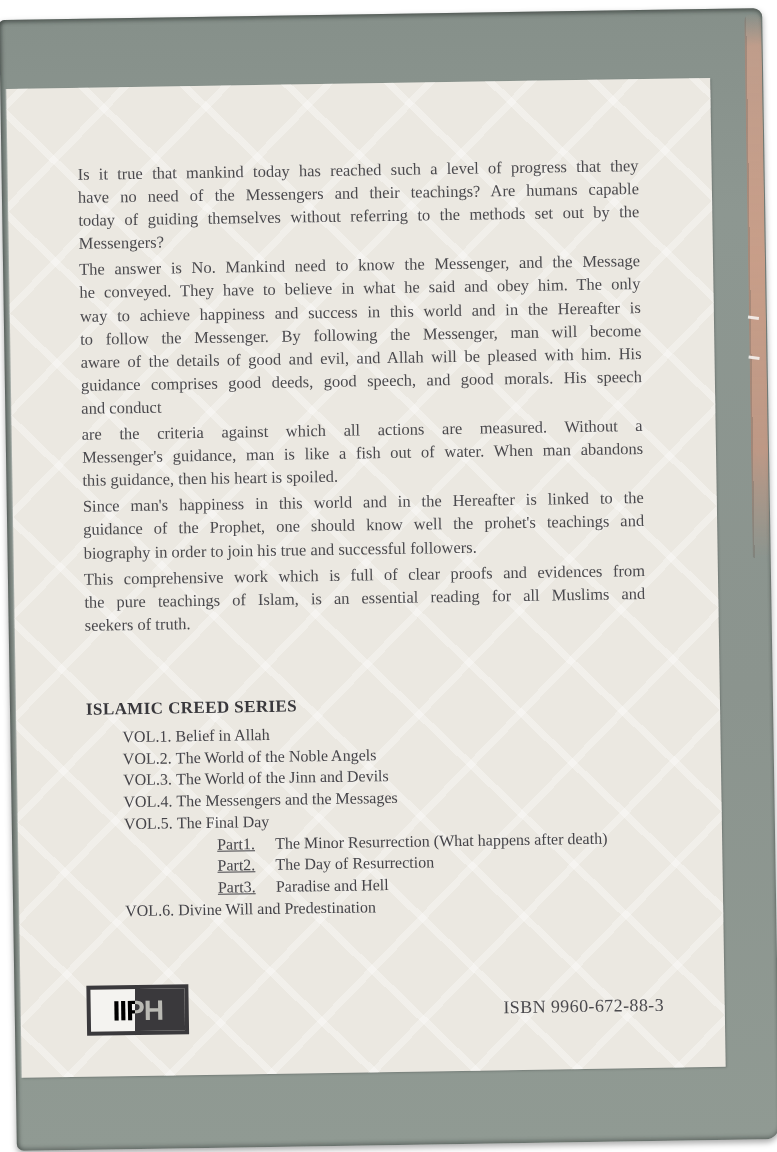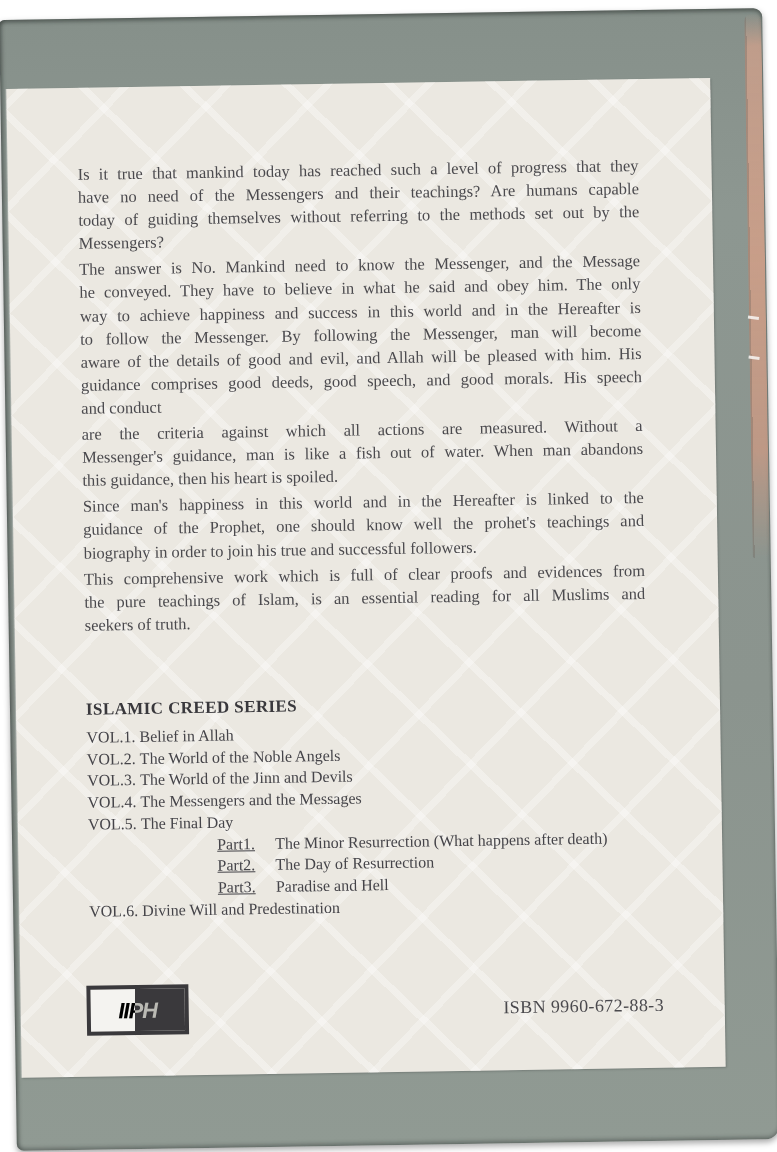--- a/index.html
+++ b/index.html
@@ -89,21 +89,21 @@
     font-weight:bold;
     letter-spacing:.4px;
     color:#39383c;
     margin:0 0 7px 0;
   }
   .vol-row{
     display:flex;
     font-size:16px;
     line-height:21.7px;
   }
-  .vol-label{flex:0 0 53px;}
+  .vol-label{flex:0 0 53px;margin-left:36px;}
   .vol-title{flex:1;}
   .part-row{
     display:flex;
     font-size:16px;
     line-height:21.7px;
     padding-left:129px;
   }
   .part-label{flex:0 0 58px;text-decoration:underline;}
   .part-title{flex:1;}
   
@@ -111,27 +111,26 @@
     position:absolute;
     left:66px;top:898px;
     width:94px;height:42px;
     border:4px solid #3a393c;
     background:linear-gradient(90deg,#f4f3f0 0 47%,#3a393c 47% 100%);
     display:flex;align-items:center;justify-content:center;
   }
   .logo-text{
     font-family:"Liberation Sans", sans-serif;
     font-weight:bold;
-    font-size:22px;
+    font-size:28px;
     letter-spacing:-1px;
     color:#f4f3f0;
     mix-blend-mode:difference;
     line-height:1;
     padding-top:1px;
-    font-style:italic;
   }
   .isbn{
     position:absolute;
     left:413px;top:916px;
     width:300px;
     text-align:center;
     font-size:18px;
     letter-spacing:.4px;
     color:#4a494d;
   }

